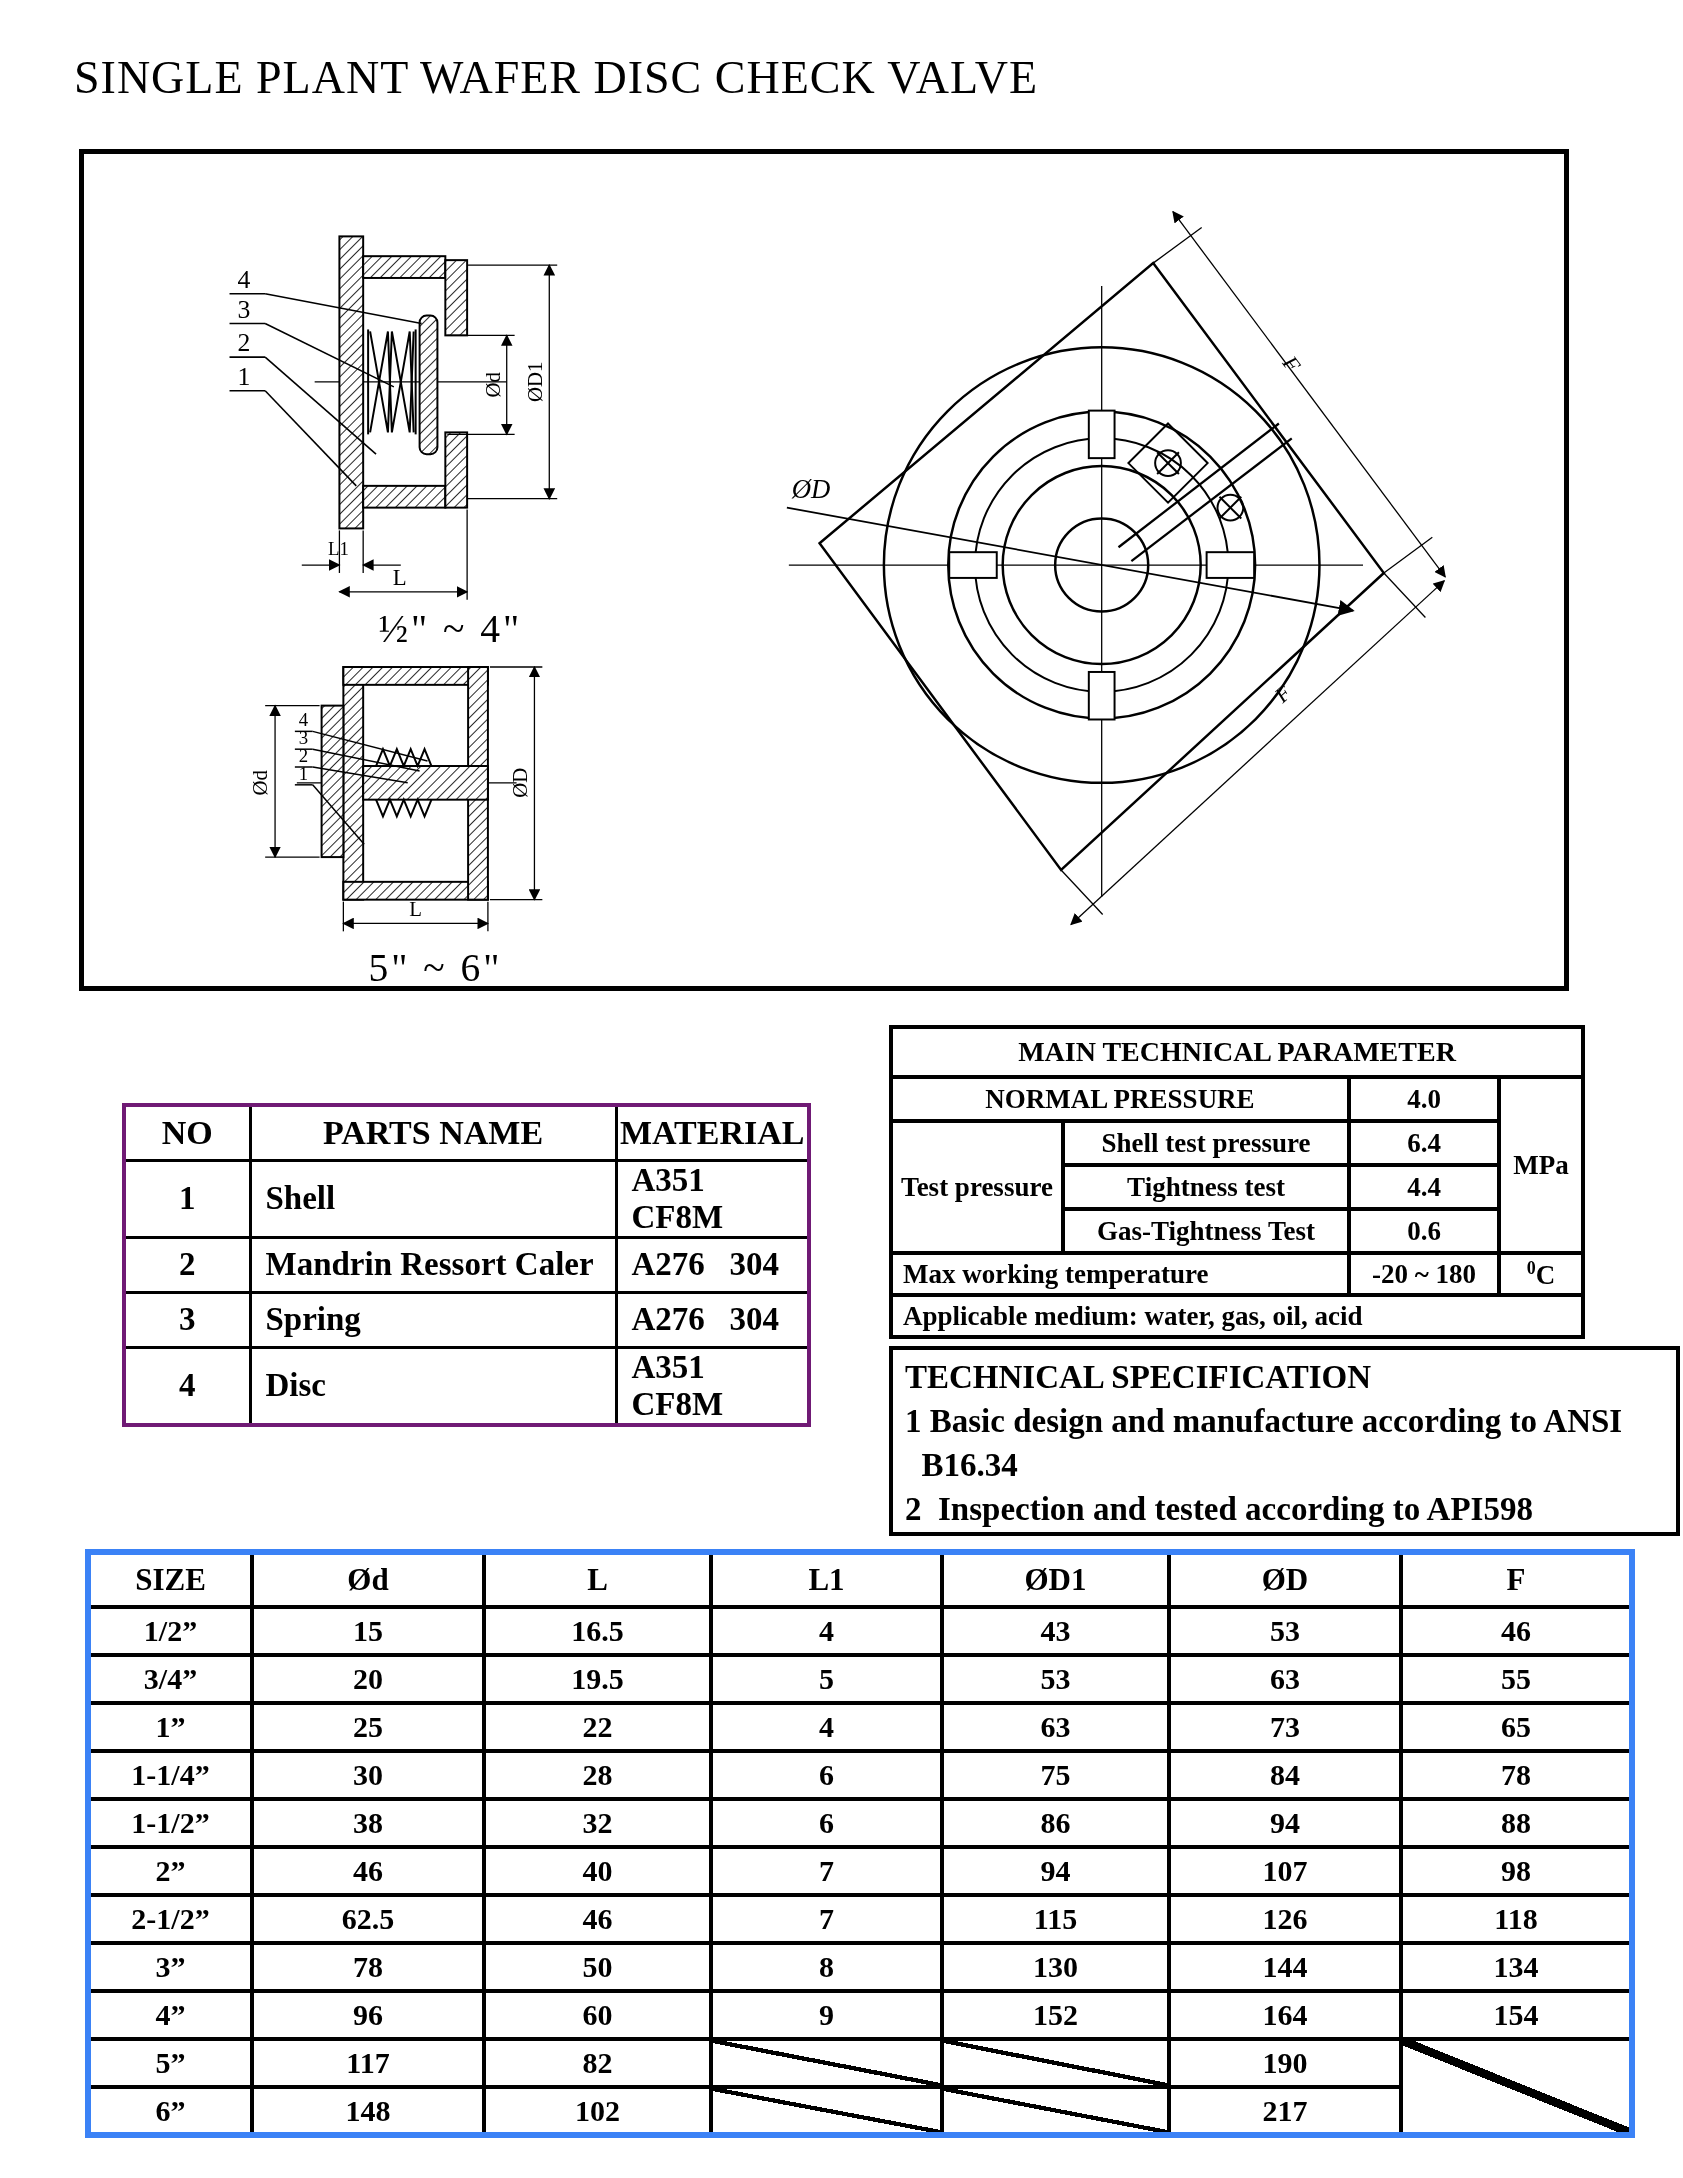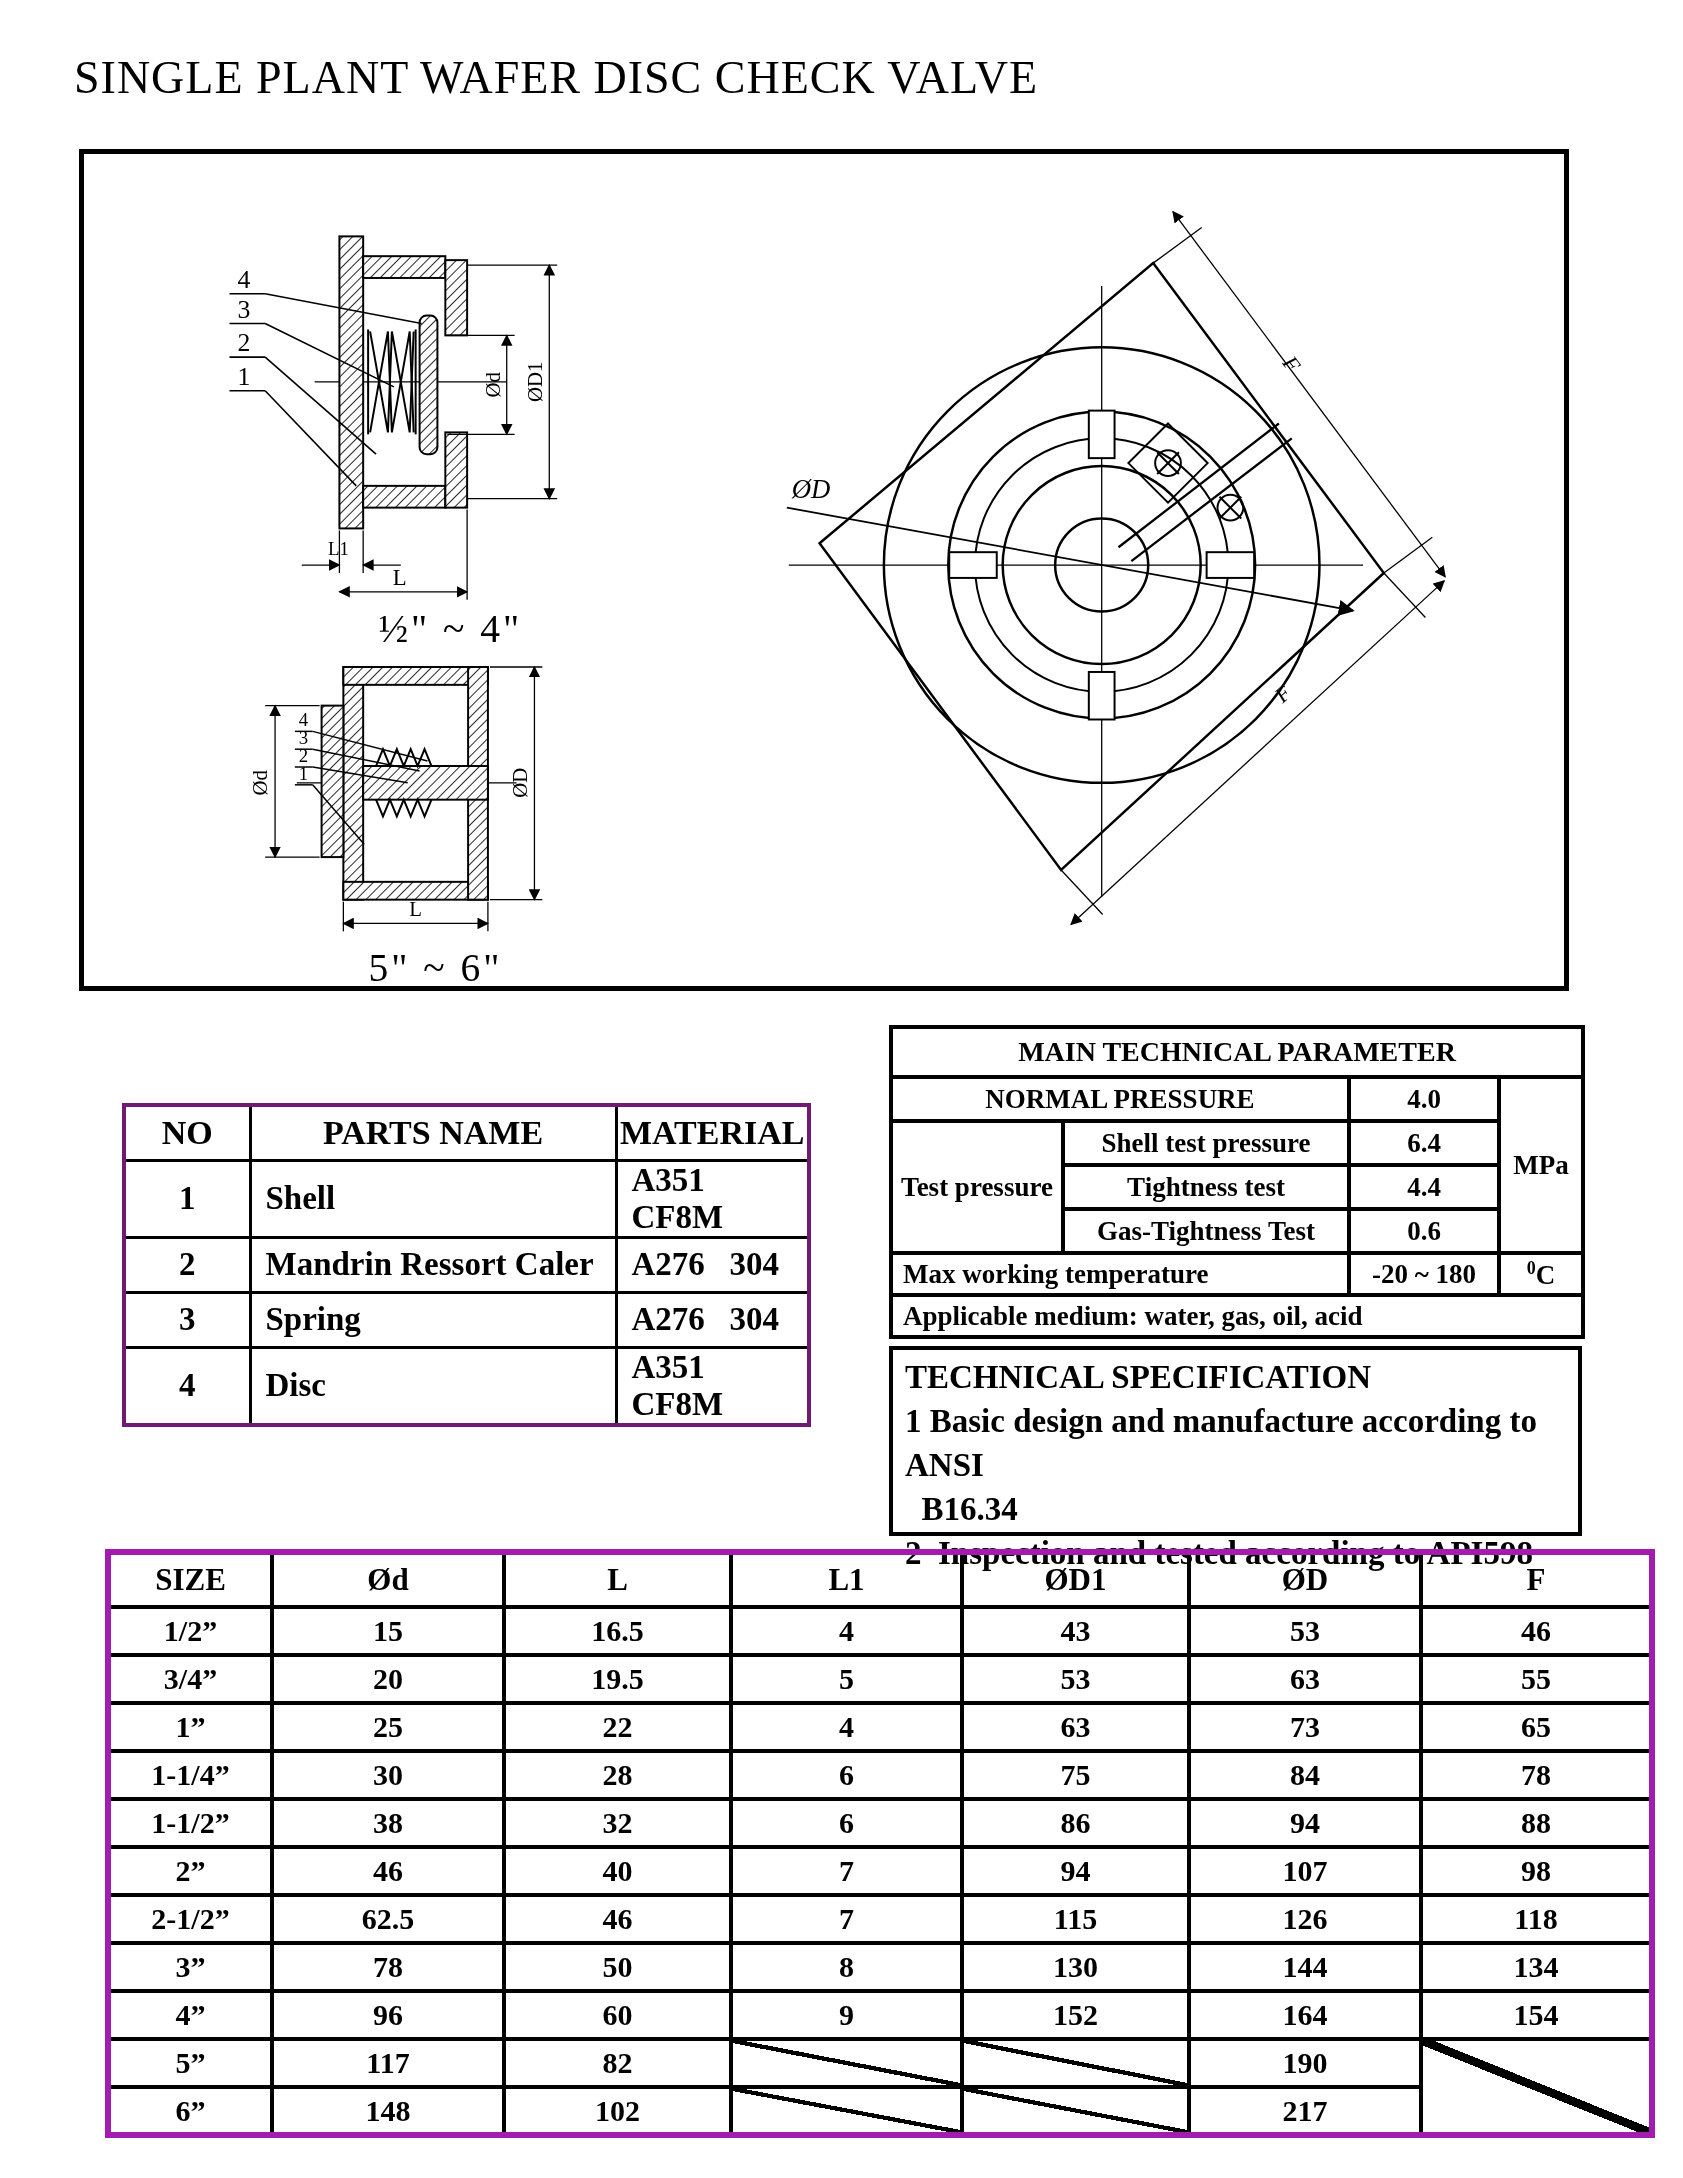--- a/index.html
+++ b/index.html
@@ -39,28 +39,28 @@
   
   .mtp { position:absolute; left:889px; top:1025px; width:693px; }
   .mtp table { width:693px; }
   .mtp td { font-size:27px; font-weight:700; padding:2px 4px; }
   .mtp .t { font-size:28px; }
   .mtp .left { text-align:left; padding-left:10px; }
   sup.deg { font-size:18px; vertical-align:super; }
 
   
   .tspec {
-    position:absolute; left:889px; top:1346px; width:693px; height:190px;
+    position:absolute; left:889px; top:1346px; width:791px; height:190px;
     border:4px solid #000; padding:6px 12px 0 12px;
   }
   .tspec div { font-size:33px; font-weight:700; line-height:1.33; white-space:pre-wrap; }
 
   
   .dims { position:absolute; left:85px; top:1549px; width:1542px; }
-  .dims table { width:1542px; border:6px solid #a21caf;margin-left:20px; }
+  .dims table { width:1542px; border:6px solid #3b82f6; }
   .dims td { height:48px; font-size:30px; font-weight:700; }
   .dims tr.hd td { height:55px; font-size:31px; }
   .dims td.slash {
     background-image: linear-gradient(to right top,
       transparent 47.5%, #000 47.5%, #000 52.5%, transparent 52.5%);
   }
 </style>
 </head>
 <body>
 

